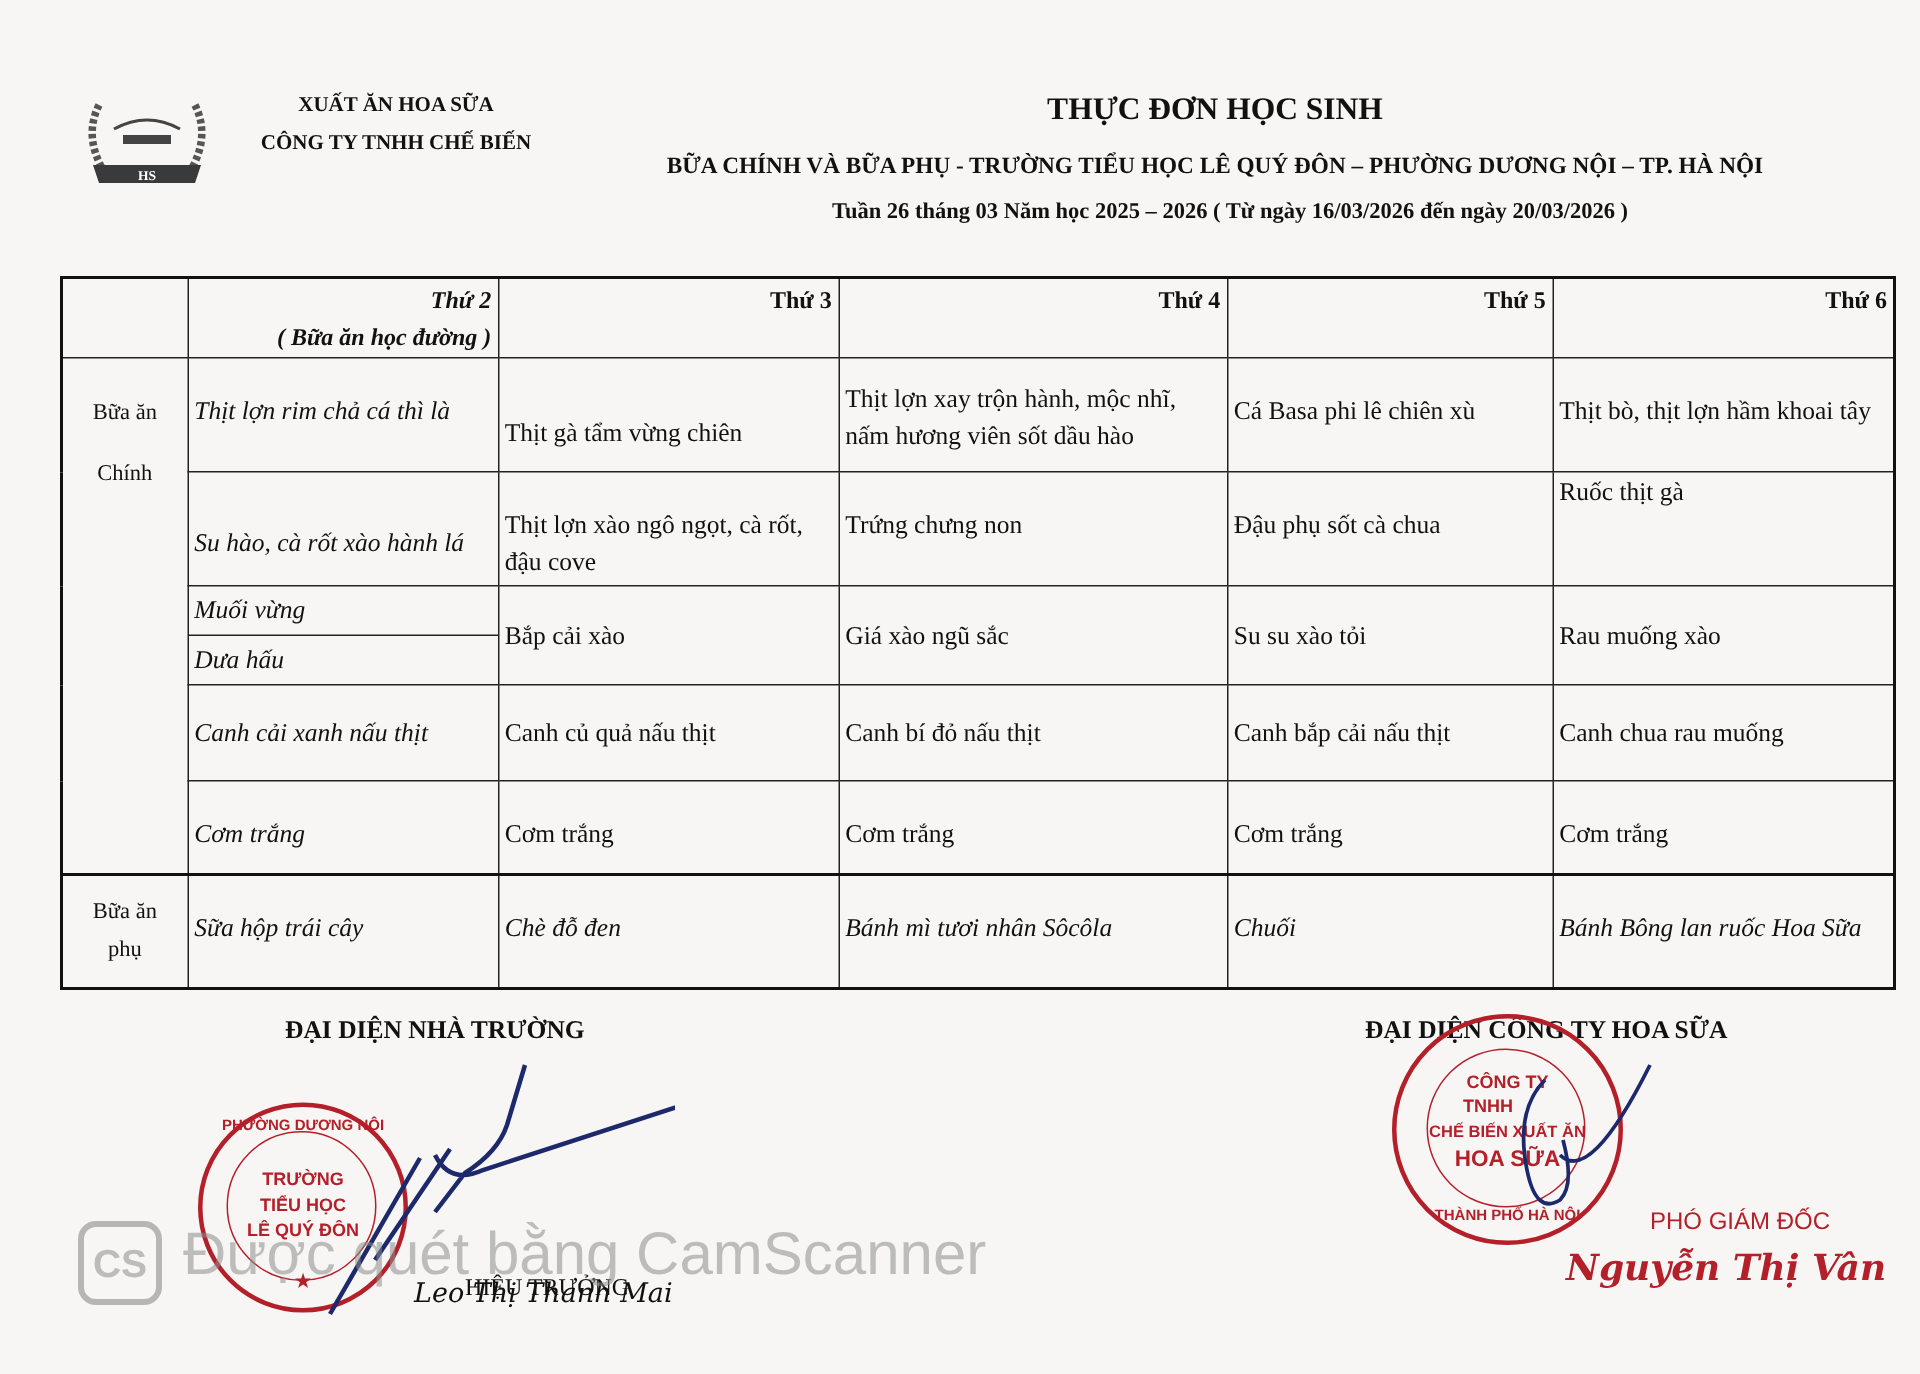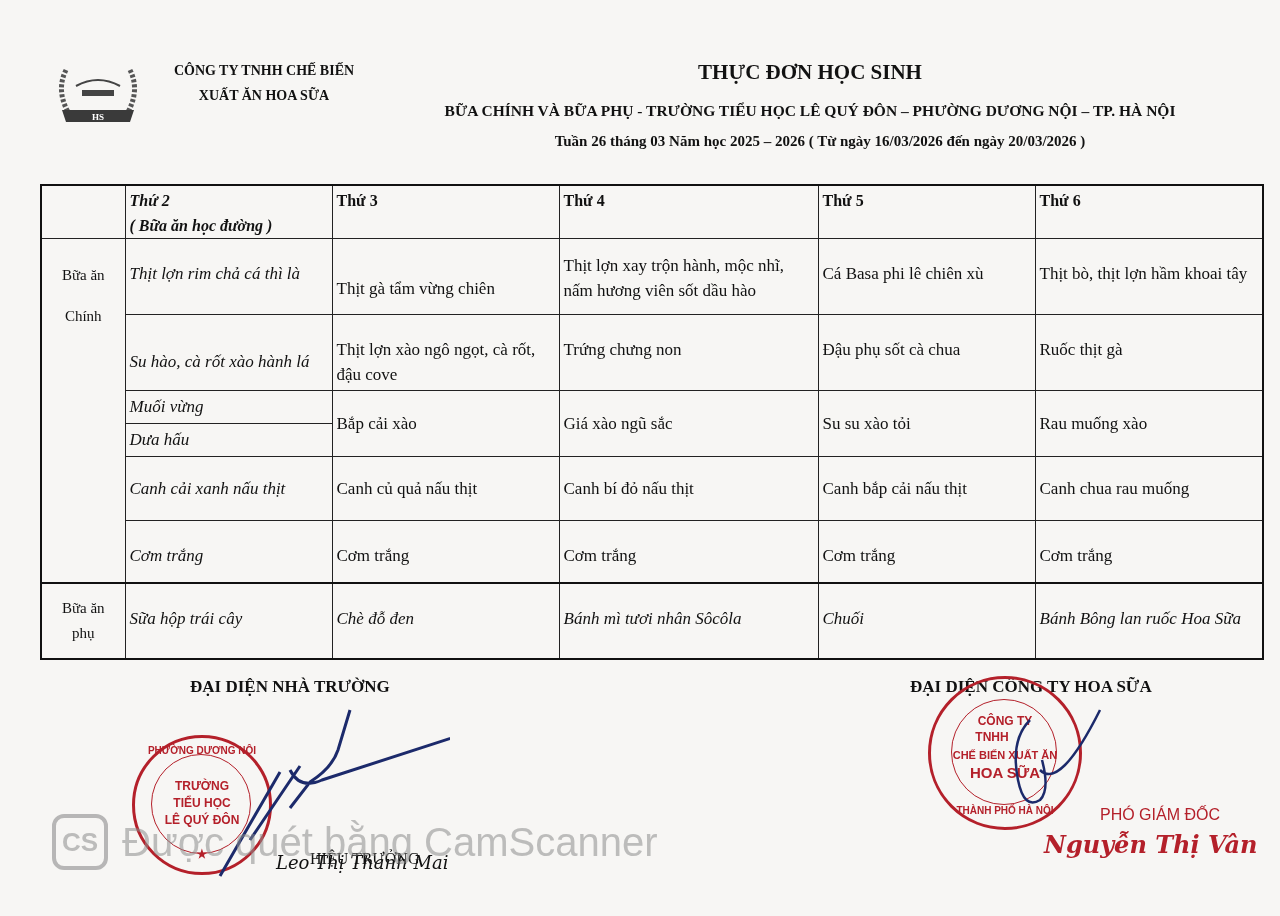--- a/index.html
+++ b/index.html
@@ -25,54 +25,54 @@
   }
   table.menu td, table.menu th {
     border: 1.3px solid #222;
     font-size: 17px;
     line-height: 25px;
     vertical-align: top;
     padding: 0 4px;
     font-weight: normal;
     text-align: left;
   }
-  table.menu th { text-align: left; font-weight: bold; font-size: 16px; padding-top: 2px; }
+  table.menu th { text-align: right; font-weight: bold; font-size: 16px; padding-top: 2px; }
   .th-sub { font-style: italic; }
   .mealcat { text-align: center !important; font-weight: bold; font-size: 15px !important; vertical-align: middle !important; }
   .bi { font-weight: bold; font-style: italic; }
   .mid { vertical-align: middle !important; }
   .dual-top { border-bottom: 1.3px solid #222; height: 32px; line-height: 32px; }
   .dual-bot { height: 32px; line-height: 32px; }
 
   .sig-left-title { left: 190px; top: 677px; font-weight: bold; font-size: 17px; }
   .sig-right-title { left: 910px; top: 677px; font-weight: bold; font-size: 17px; }
   .stamp { border-radius: 50%; border: 3px solid #b4202a; color: #b4202a; }
   .stamp-inner { border-radius: 50%; border: 1.5px solid #b4202a; position: absolute; }
   .stamp-text { font-family: "Liberation Sans", sans-serif; font-size: 12px; font-weight: bold; text-align: center; position: absolute; color: #b4202a; line-height: 16px; }
   .role { font-family: "Liberation Serif", serif; font-size: 16px; }
   .sig-name-red { color: #b4202a; font-style: italic; font-weight: bold; font-size: 24px; font-family: "DejaVu Serif", serif; }
-  .watermark { left: 52px; top: 814px; color: rgba(140,140,140,0.55); font-family: "Liberation Sans", sans-serif; font-size: 40px; display: flex; align-items: center; gap: 14px; }
+  .watermark { left: 52px; top: 814px; color: rgba(140,140,140,0.55); font-family: "Liberation Sans", sans-serif; font-size: 40px; display: flex; align-items: flex-start; gap: 14px; }
   .cs-box { width: 56px; height: 56px; border: 4px solid rgba(140,140,140,0.6); border-radius: 12px; display: flex; align-items: center; justify-content: center; font-weight: bold; font-size: 26px; box-sizing: border-box; }
 </style>
 </head>
 <body>
 
 <div class="abs logo">
   <svg width="92" height="70" viewBox="0 0 92 70">
     <path d="M14 10 Q4 30 16 52" stroke="#555" stroke-width="5" fill="none" stroke-dasharray="3 2"></path>
     <path d="M78 10 Q88 30 76 52" stroke="#555" stroke-width="5" fill="none" stroke-dasharray="3 2"></path>
     <path d="M24 26 Q46 14 68 26" stroke="#444" stroke-width="2" fill="none"></path>
     <rect x="30" y="30" width="32" height="6" fill="#444"></rect>
     <path d="M10 50 L82 50 L78 62 L14 62 Z" fill="#3a3a3a"></path>
     <text x="46" y="60" font-size="9" fill="#fff" text-anchor="middle" font-family="Liberation Serif, serif" font-weight="bold">HS</text>
   </svg>
 </div>
 <div class="abs company">
+  <div>XUẤT ĂN HOA SỮA</div>
   <div>CÔNG TY TNHH CHẾ BIẾN</div>
-  <div>XUẤT ĂN HOA SỮA</div>
 </div>
 <div class="abs title">THỰC ĐƠN HỌC SINH</div>
 <div class="abs subtitle">BỮA CHÍNH VÀ BỮA PHỤ - TRƯỜNG TIỂU HỌC LÊ QUÝ ĐÔN – PHƯỜNG DƯƠNG NỘI – TP. HÀ NỘI</div>
 <div class="abs week">Tuần 26 tháng 03 Năm học 2025 – 2026  ( Từ ngày 16/03/2026 đến ngày 20/03/2026 )</div>
 
 <table class="menu">
   <colgroup>
     <col style="width:84px">
       <col style="width:207px">
       <col style="width:227px">
@@ -101,21 +101,21 @@
     <td style="padding-top:37px">Thịt gà tẩm vừng chiên</td>
     <td style="padding-top:14px">Thịt lợn xay trộn hành, mộc nhĩ, nấm hương viên sốt dầu hào</td>
     <td style="padding-top:22px">Cá Basa phi lê chiên xù</td>
     <td style="padding-top:22px">Thịt bò, thịt lợn hầm khoai tây</td>
   </tr>
   <tr style="height:76px">
     <td class="bi" style="padding-top:34px">Su hào, cà rốt xào hành lá</td>
     <td style="padding-top:22px">Thịt lợn xào ngô ngọt, cà rốt, đậu cove</td>
     <td style="padding-top:22px">Trứng chưng non</td>
     <td style="padding-top:22px">Đậu phụ sốt cà chua</td>
-    <td style="padding-top:22px">Ruốc thịt gà</td>
+    <td style="">Ruốc thịt gà</td>
   </tr>
   <tr style="height:66px">
     <td class="bi" style="padding:0">
       <div class="dual-top" style="padding:0 4px">Muối vừng</div>
       <div class="dual-bot" style="padding:0 4px">Dưa hấu</div>
     </td>
     <td class="mid">Bắp cải xào</td>
     <td class="mid">Giá xào ngũ sắc</td>
     <td class="mid">Su su xào tỏi</td>
     <td class="mid">Rau muống xào</td>

